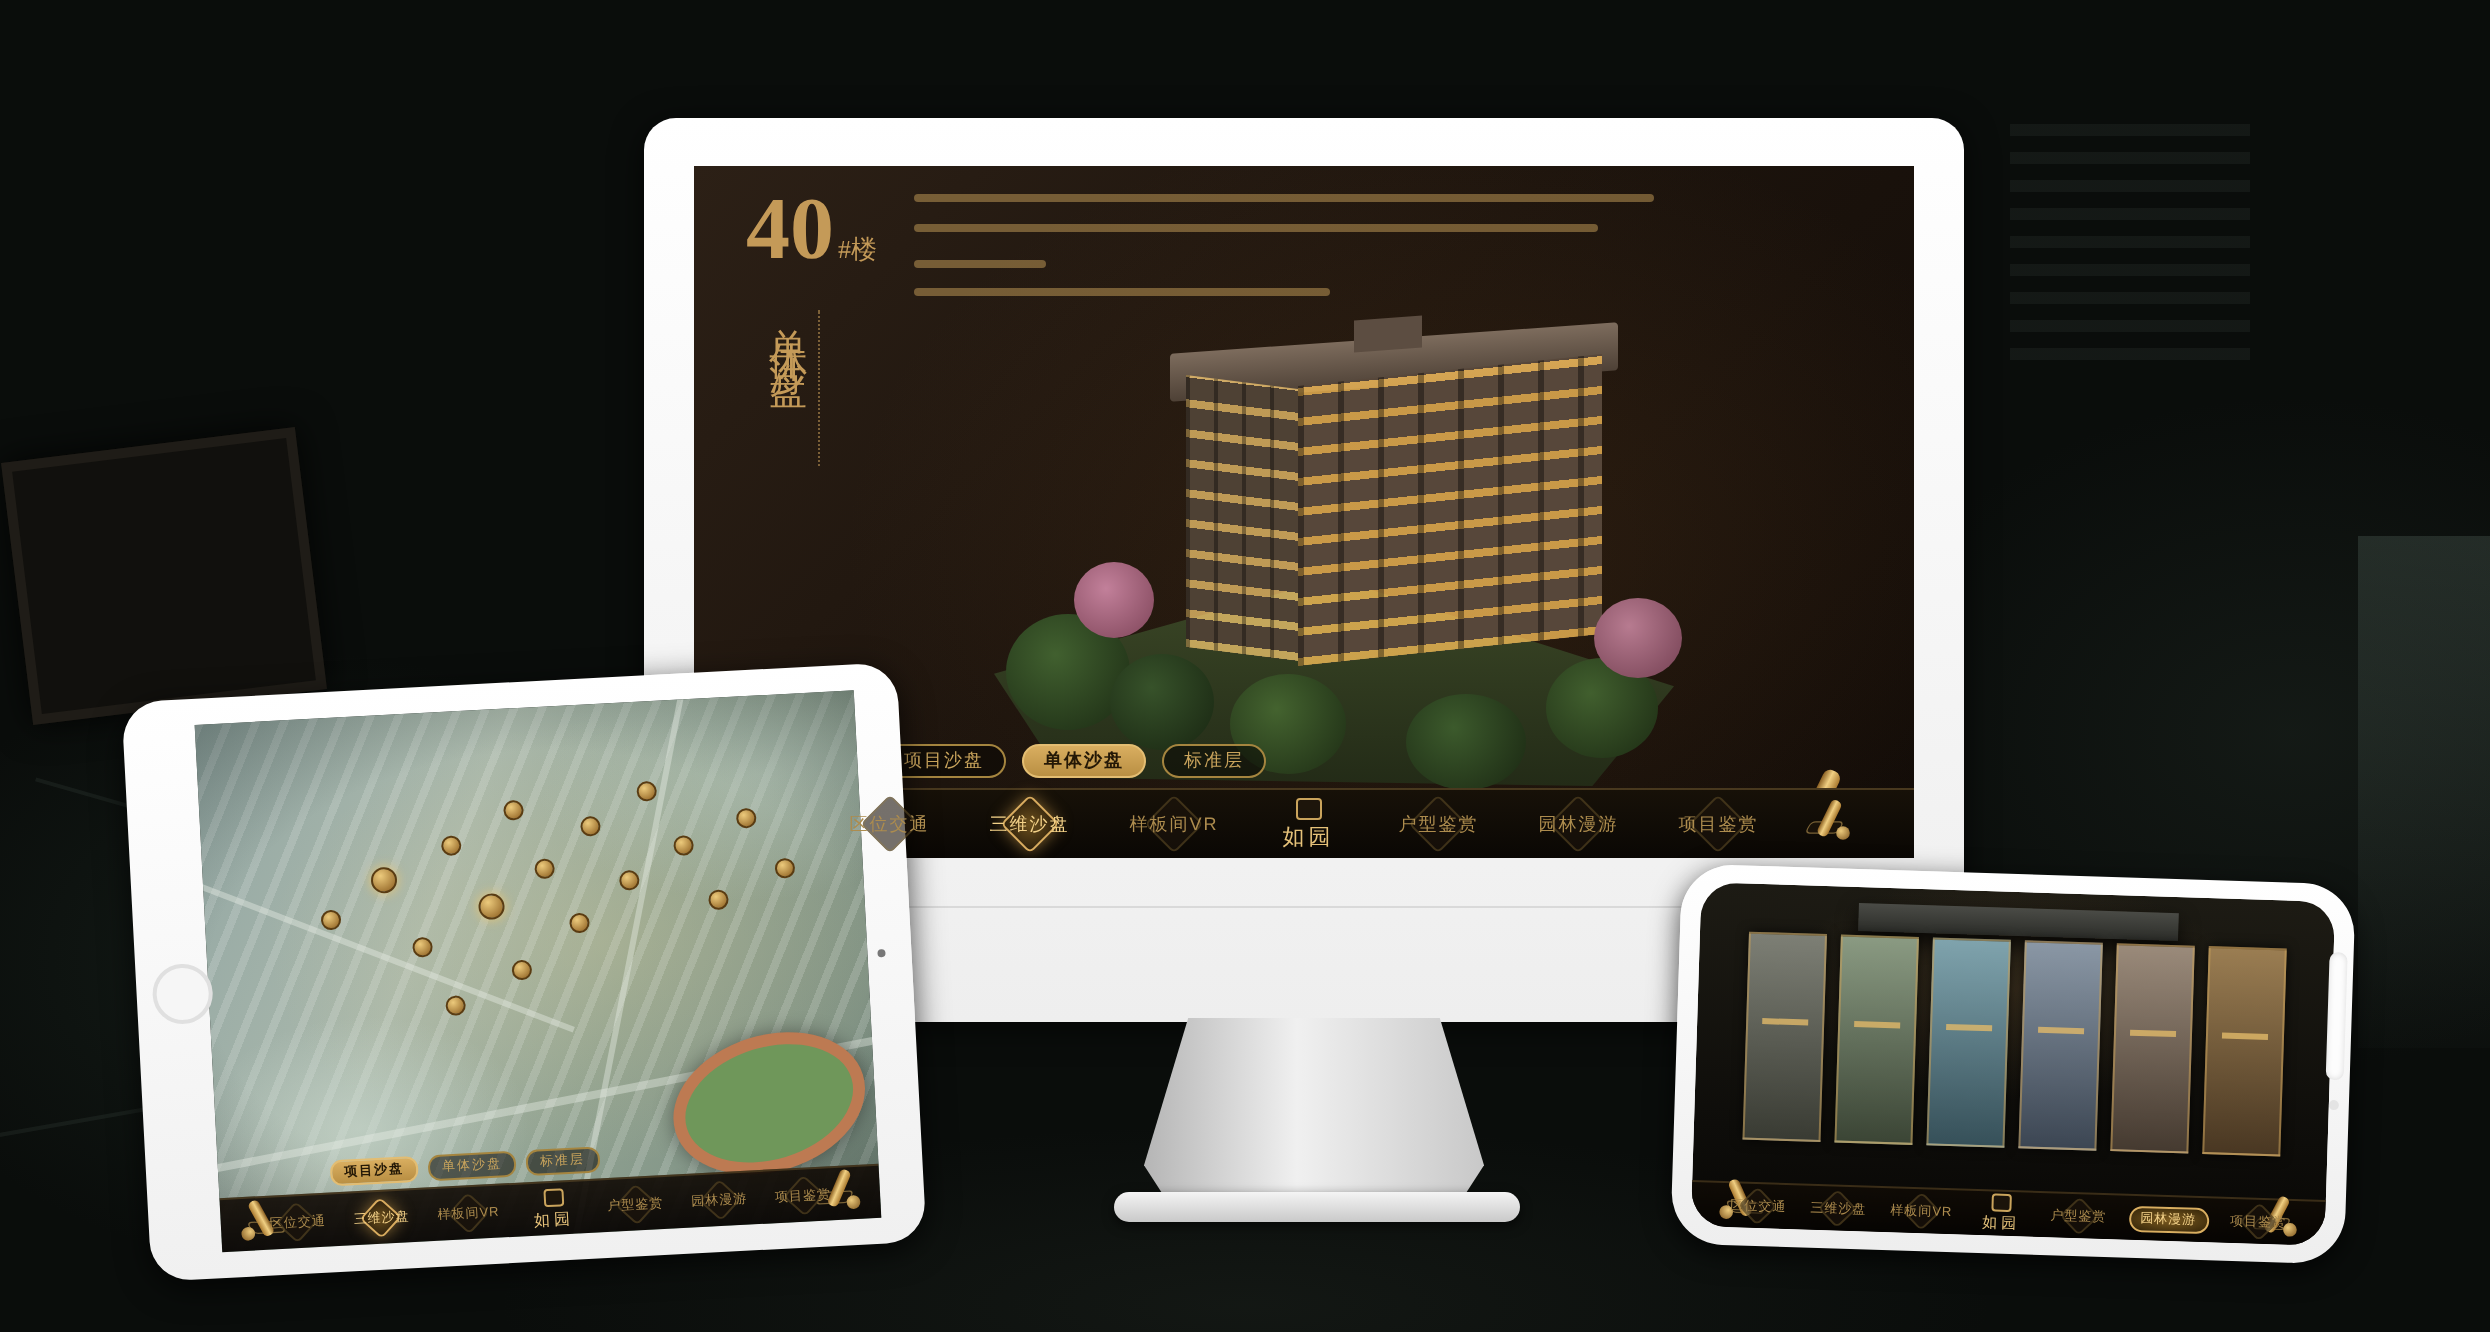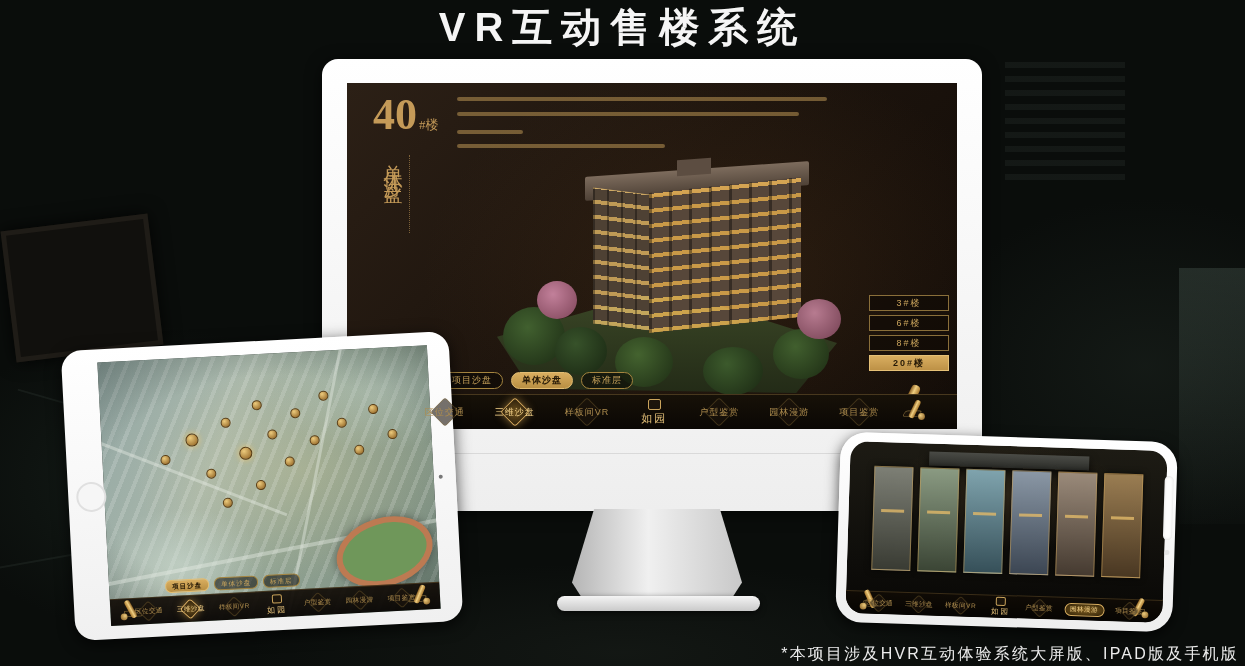--- a/index.html
+++ b/index.html
@@ -192,21 +192,20 @@
 <div class="stage">
 
   <div class="bg-glow"></div>
   <div class="bg-line l1"></div>
   <div class="bg-line l2"></div>
   <div class="bg-line l3"></div>
   <div class="bg-plaque"></div>
   <div class="bg-strip-r"></div>
   <div class="bg-strip-tr"></div>
 
-  <div class="page-title">VR互动售楼系统</div>
 
   <div class="monitor">
     <div class="m-screen">
 
       <div class="headline">
         <span class="h-num">40</span><span class="h-suffix">#楼</span>
       </div>
       <div class="v-title">单体沙盘</div>
       <div class="v-sub"></div>
 
@@ -223,26 +222,20 @@
         <div class="bld-roof-cap"></div>
         <div class="bld-face-l"></div>
         <div class="bld-face-r"></div>
         <div class="tree t3"></div>
         <div class="tree t4"></div>
         <div class="tree t5"></div>
         <div class="tree t6"></div>
         <div class="tree t7"></div>
       </div>
 
-      <div class="floor-group">
-        <div class="floor-btn">3#楼</div>
-        <div class="floor-btn">6#楼</div>
-        <div class="floor-btn">8#楼</div>
-        <div class="floor-btn active">20#楼</div>
-      </div>
       <div class="scroll m-scroll">
         <span class="scroll-tail"></span>
         <span class="scroll-bar"></span>
         <span class="scroll-knob"></span>
       </div>
 
       <div class="m-subtabs">
         <div class="subtab">项目沙盘</div>
         <div class="subtab active">单体沙盘</div>
         <div class="subtab">标准层</div>
@@ -360,15 +353,14 @@
           <span class="scroll-tail"></span>
           <span class="scroll-bar"></span>
           <span class="scroll-knob"></span>
         </div>
       </div>
     </div>
     <span class="phone-side"></span>
     <span class="phone-dot"></span>
   </div>
 
-  <div class="footnote">*本项目涉及HVR互动体验系统大屏版、IPAD版及手机版</div>
 
 </div>
 
 </body></html>

